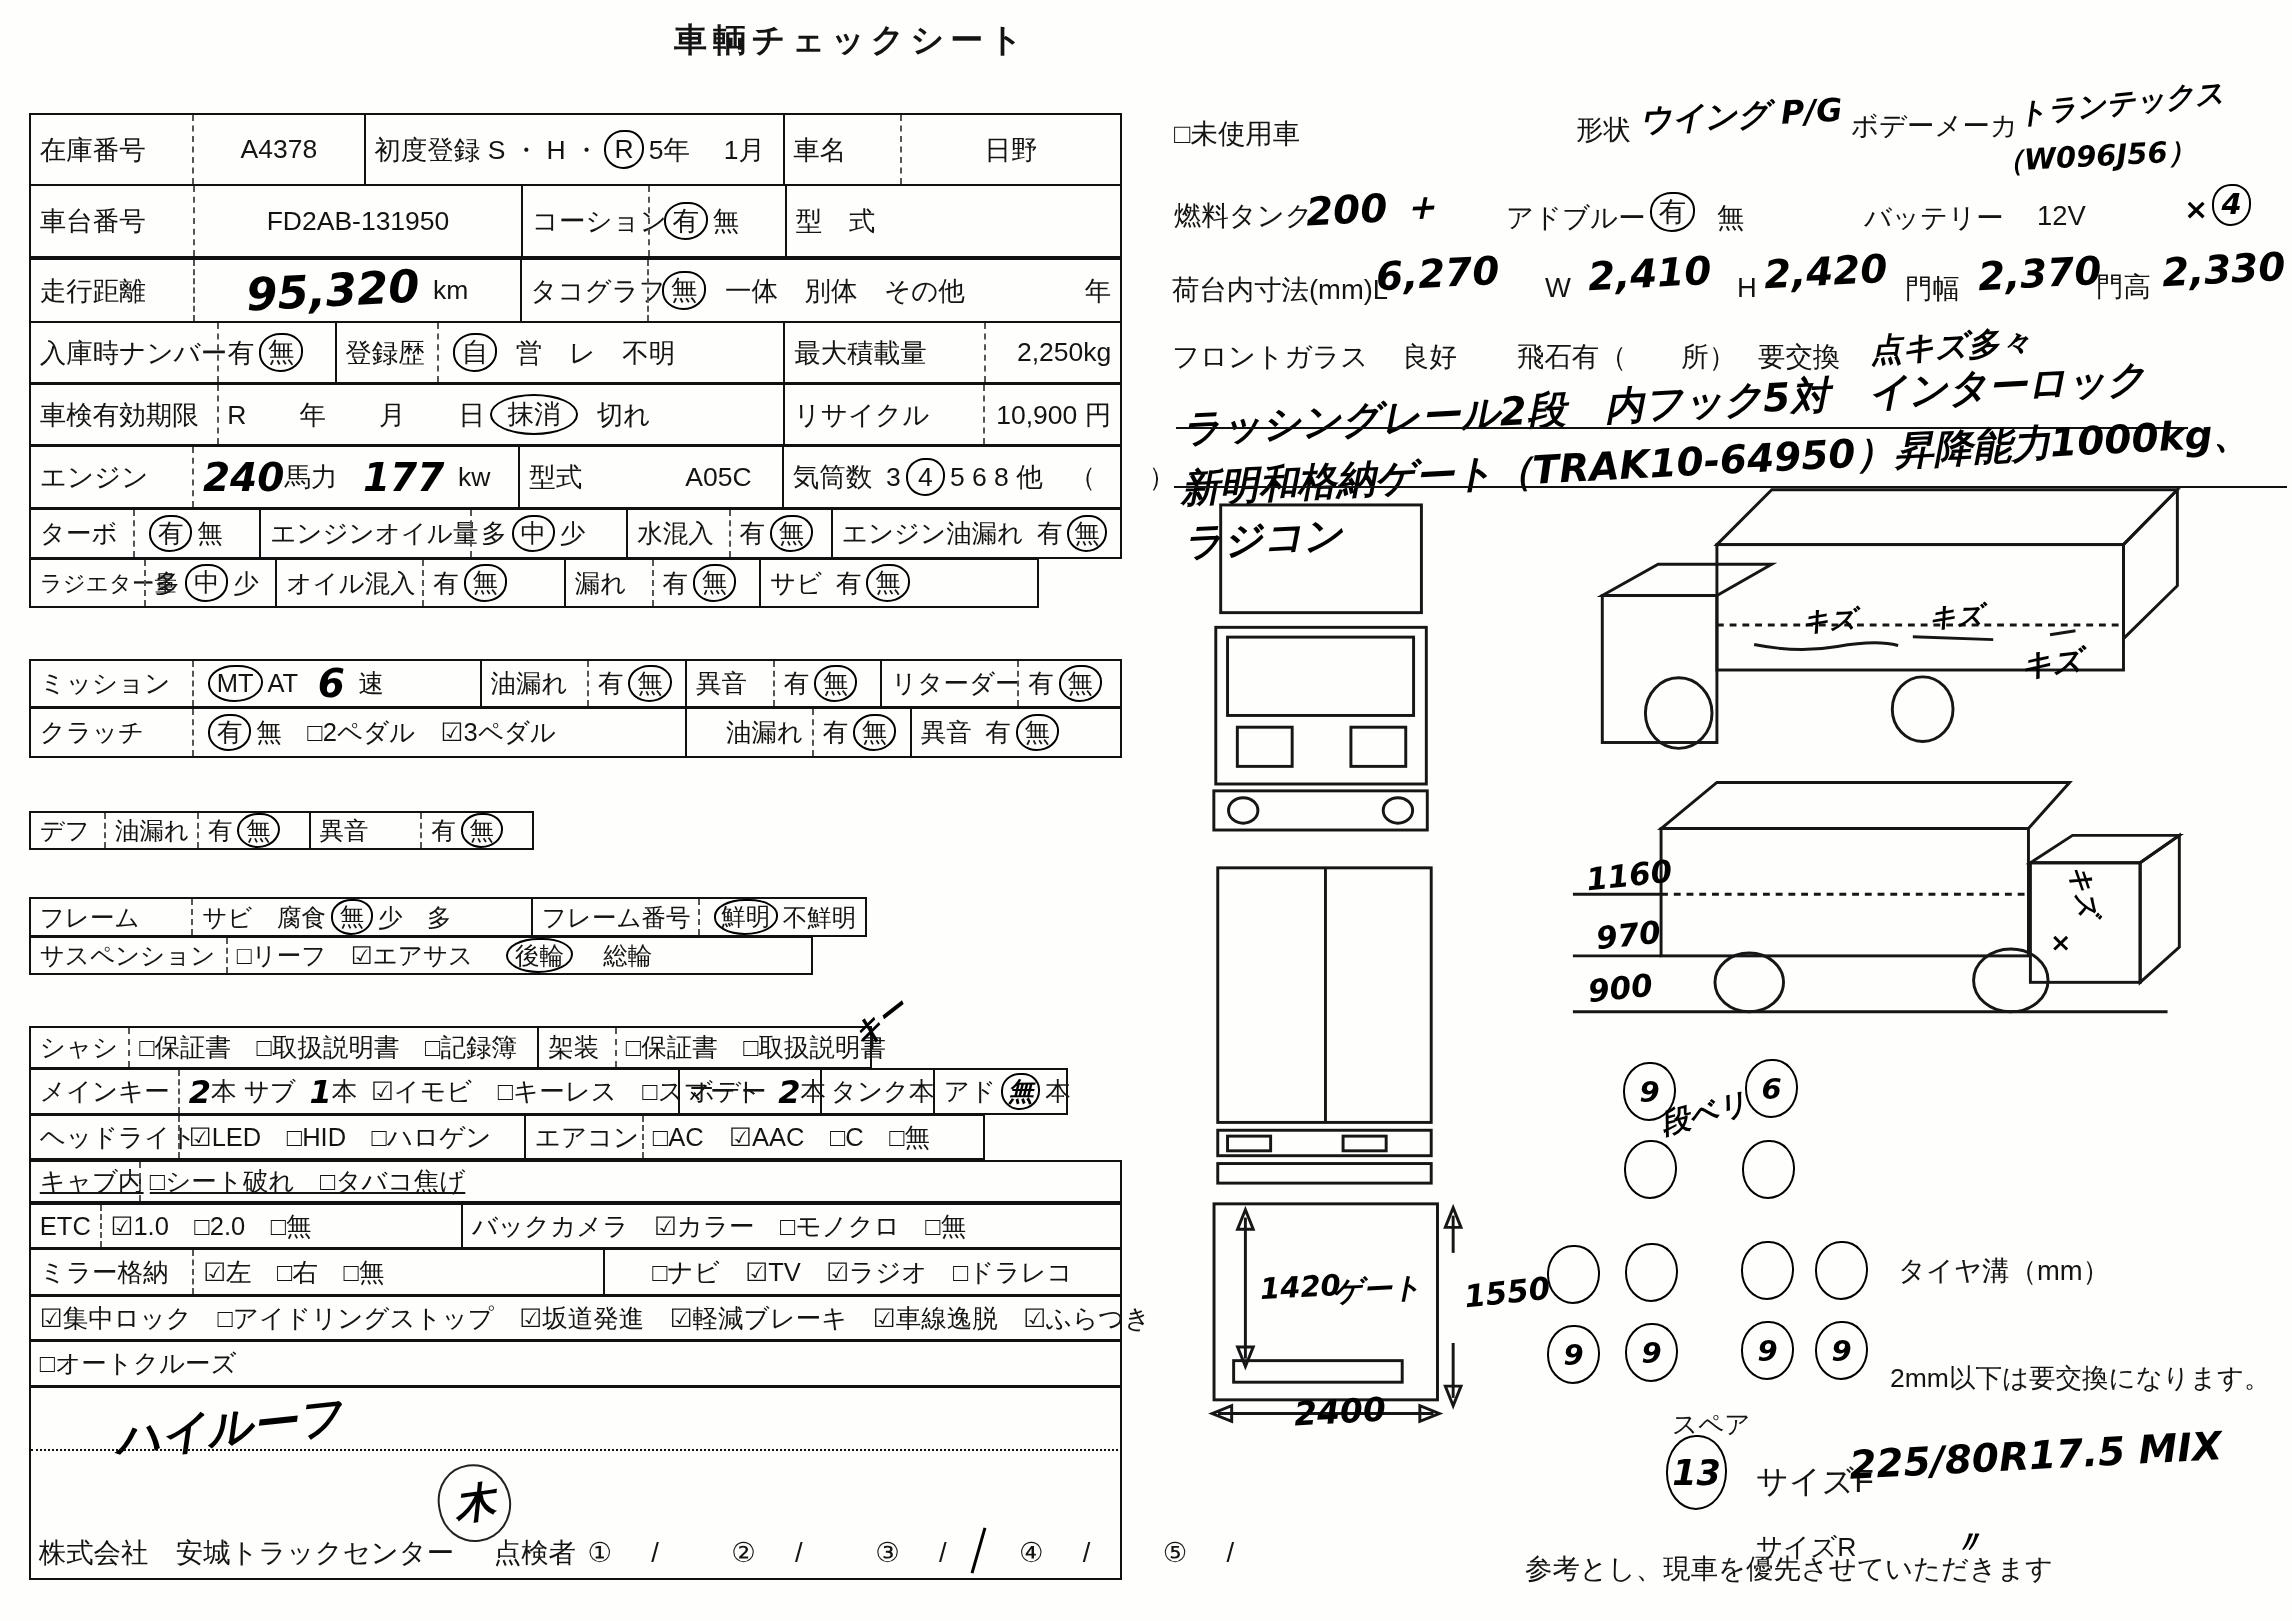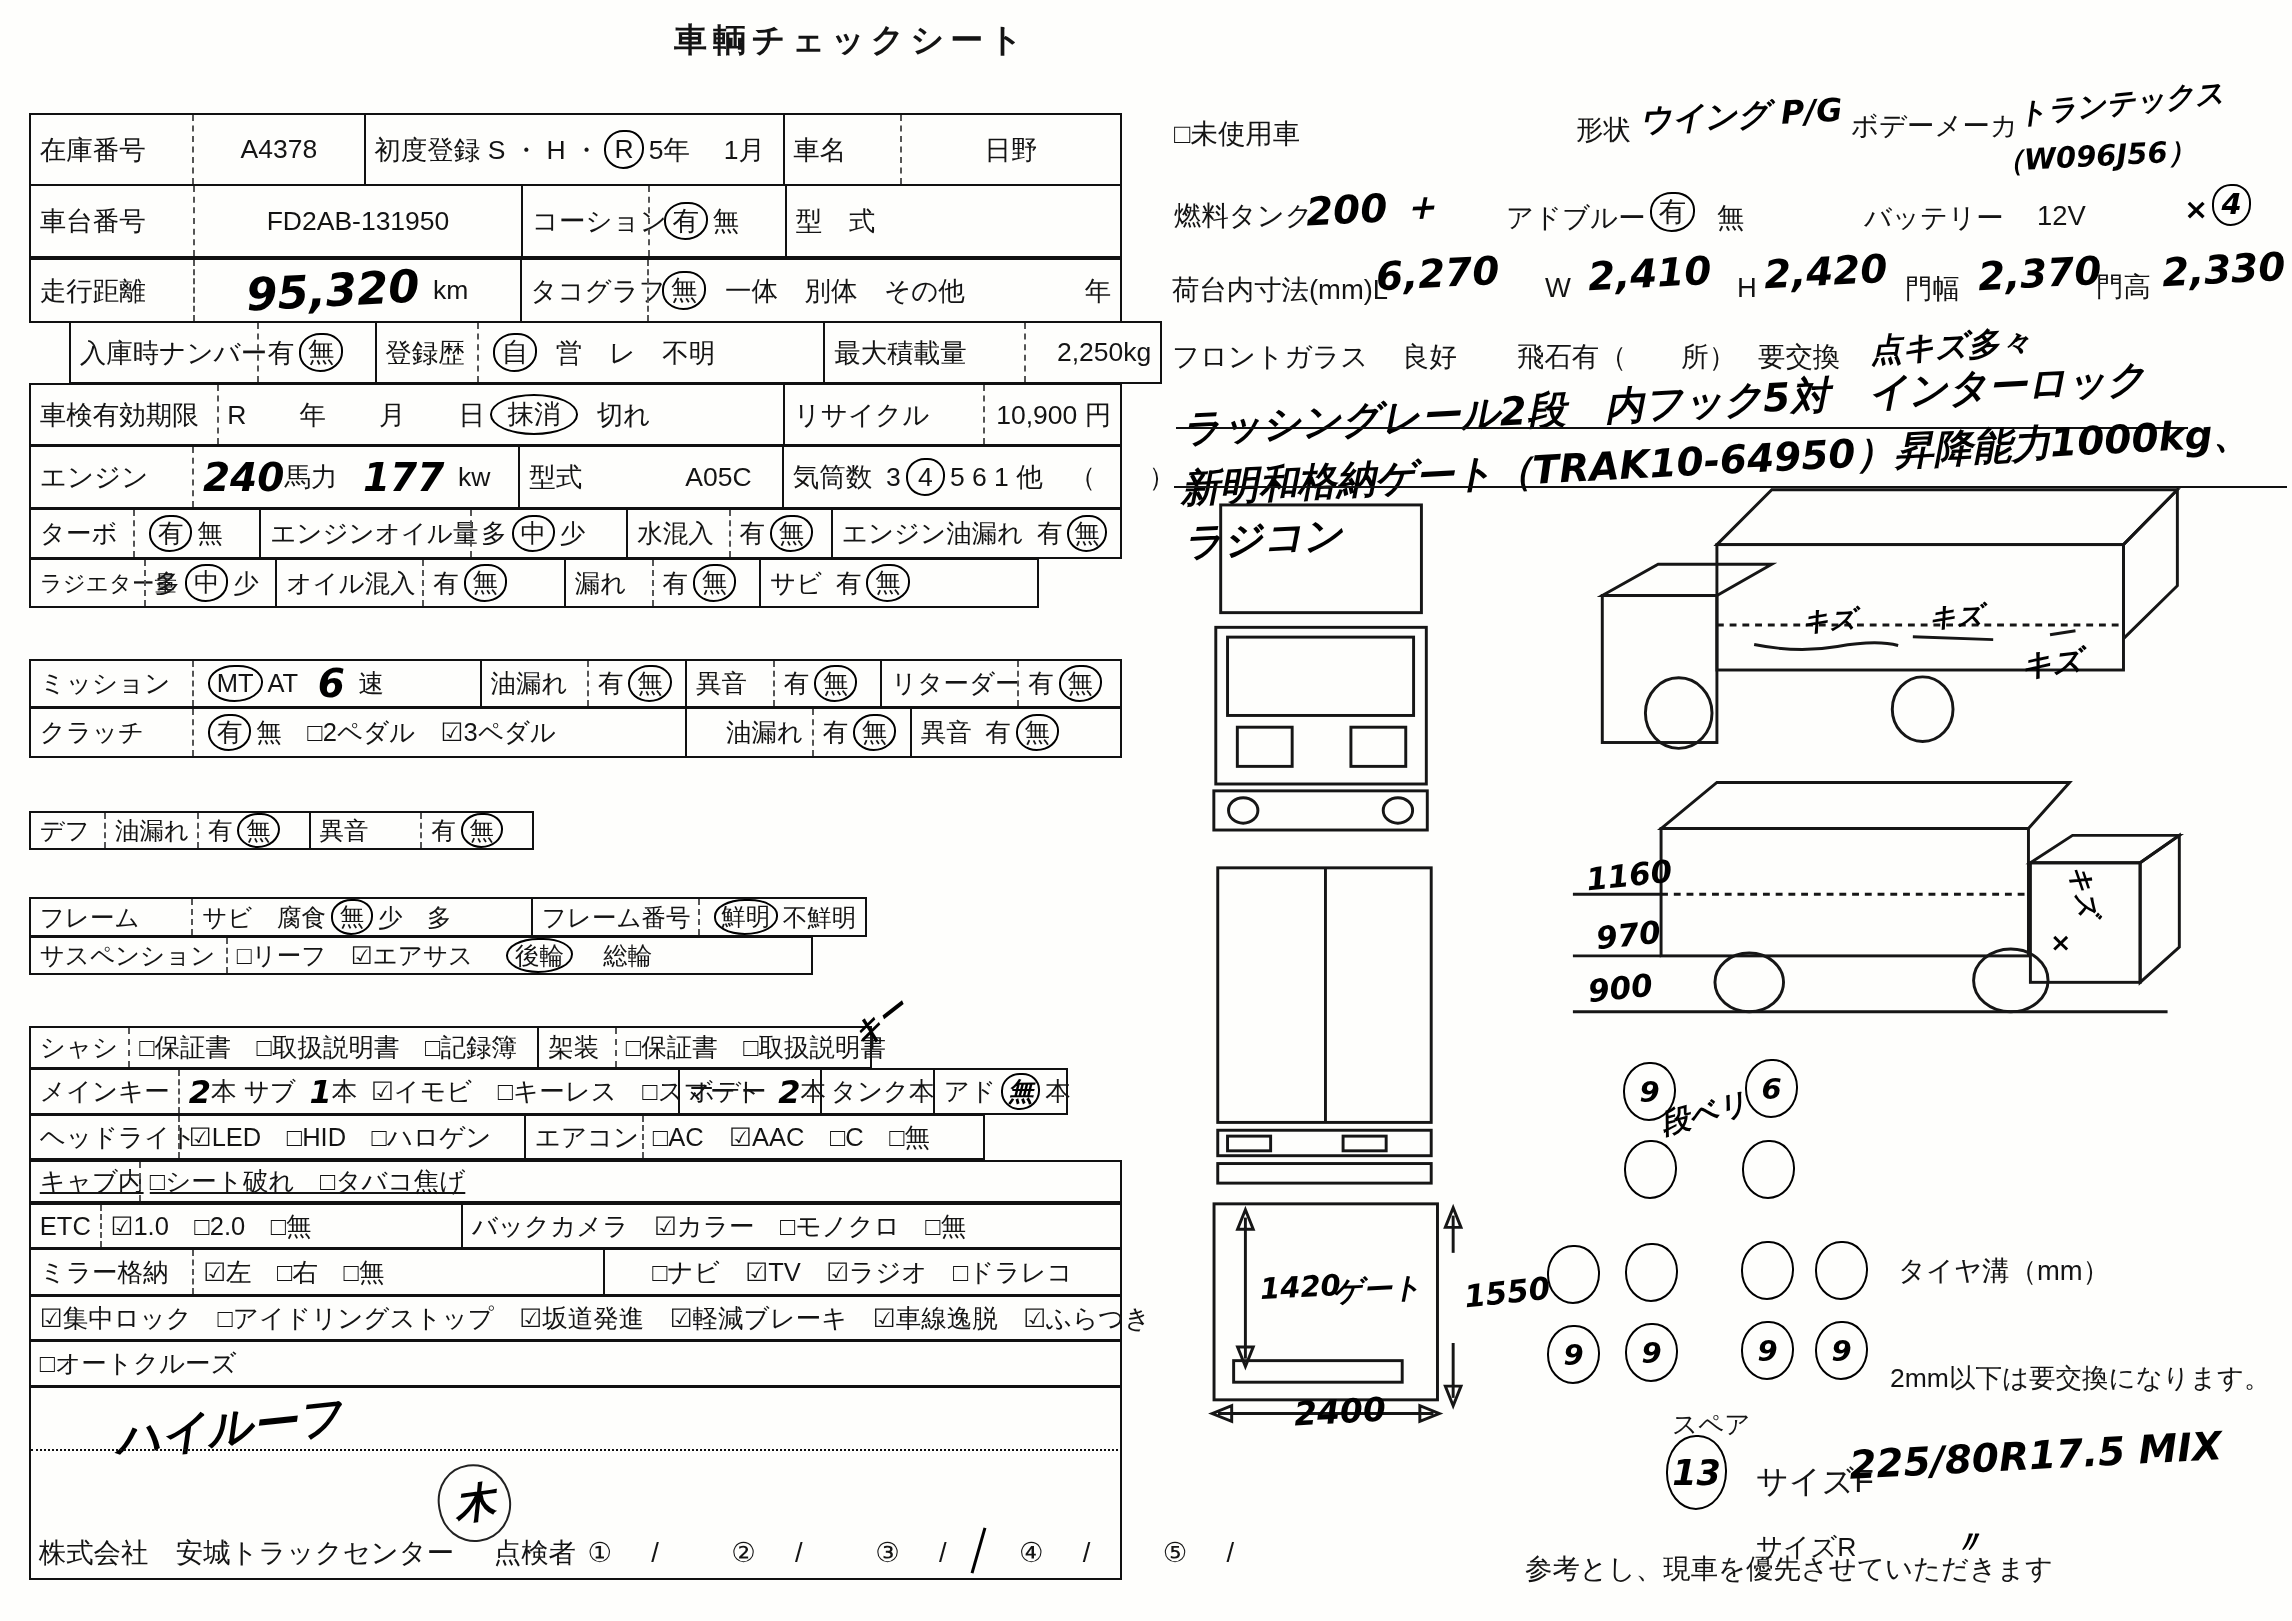--- a/index.html
+++ b/index.html
@@ -87,21 +87,21 @@
     <div class="c b" style="width:127px">
         <span>タコグラフ</span>
       </div>
     <div class="c d" style="width:475px">
       <span class="circ">無</span>
       <span class="gap">一体　別体　その他</span>
       <span style="margin-left:auto">年</span>
     </div>
   </div>
 
-  <div class="row" style="left:29px;top:321px;width:1093px;height:63px;margin-left:40px;">
+  <div class="row" style="left:29px;top:321px;width:1093px;height:63px;">
     <div class="c" style="width:186px">
         <span>入庫時ナンバー</span>
       </div>
     <div class="c d" style="width:118px">
       <span>有</span>
       <span class="circ">無</span>
     </div>
     <div class="c b" style="width:103px">
         <span>登録歴</span>
       </div>
@@ -145,21 +145,21 @@
       <span class="gap">kw</span>
     </div>
     <div class="c b" style="width:265px">
       <span>型式</span>
       <span style="margin-left:auto;padding-right:21.6px">A05C</span>
     </div>
     <div class="c b" style="width:338px">
       <span>気筒数</span>
       <span class="gap">3</span>
       <span class="circ">4</span>
-      <span>5 6 1 他　（　　）</span>
+      <span>5 6 8 他　（　　）</span>
     </div>
   </div>
 
   <div class="row f26" style="left:29px;top:508px;width:1093px;height:51px;">
     <div class="c" style="width:103px">
         <span>ターボ</span>
       </div>
     <div class="c d" style="width:127px">
       <span class="circ">有</span>
       <span>無</span>

